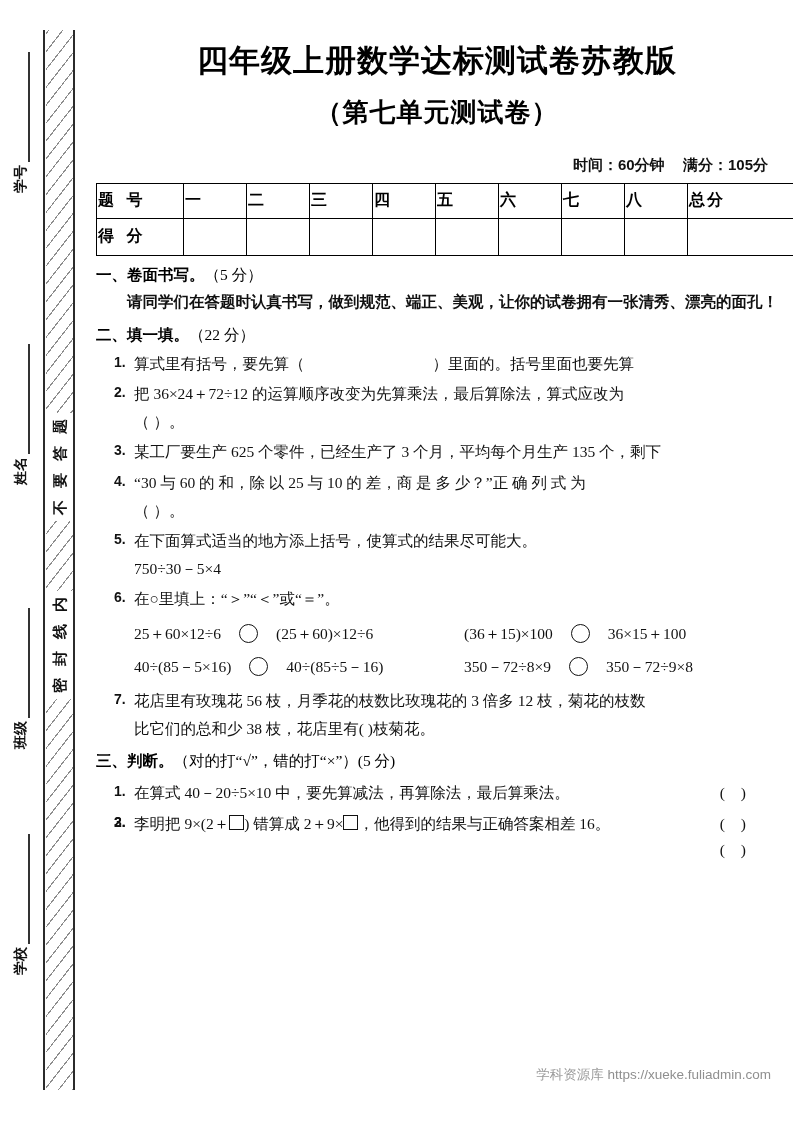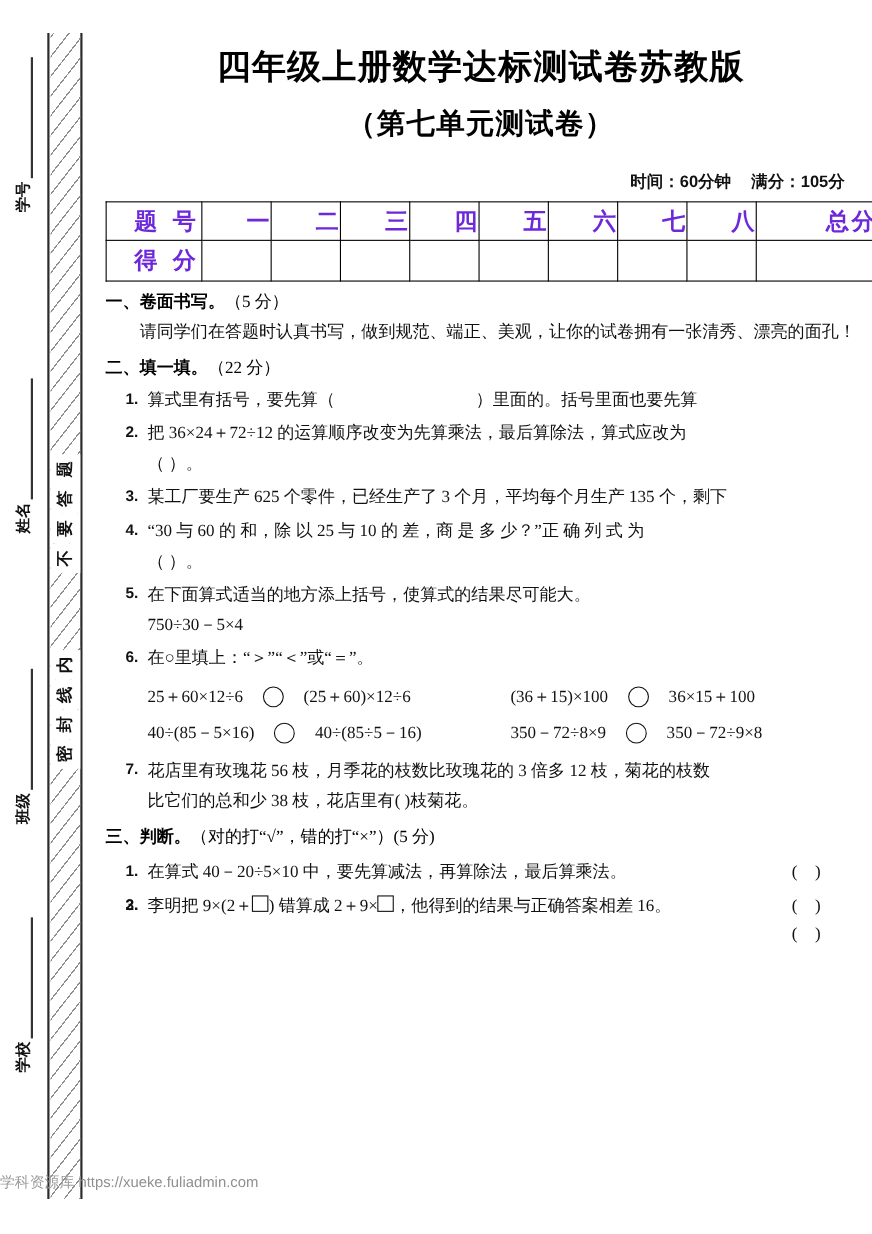--- a/index.html
+++ b/index.html
@@ -128,26 +128,26 @@
   
   #score-table {
     margin-top: 8px;
     width: 672px;
     border-collapse: collapse;
     table-layout: fixed;
   }
   #score-table td {
     border: 1px solid #000;
     height: 32px;
-    text-align: right;
+    text-align: left;
     vertical-align: middle;
     font-family: "Liberation Sans", "DejaVu Sans", sans-serif;
-    font-size: 21px;
-    font-weight: 700;
-    color: #6d28d9;
+    font-size: 16px;
+    font-weight: 700;
+    color: #000000;
   }
   #score-table td.rowhead { width: 84px; letter-spacing: 4px; }
   #score-table td.numcol  { width: 60px; }
   #score-table td.totalcol{ width: 108px; letter-spacing: 2px; }
   #score-table tr.blank td { height: 34px; }
 
   
   #paper-body {
     font-size: 15.5px;
     line-height: 1.62;
@@ -161,20 +161,21 @@
     color: #000;
   }
   .sec-head .pts {
     font-family: "Liberation Serif", "DejaVu Serif", serif;
     font-weight: 400;
   }
   .para {
     text-indent: 2em;
     margin-top: 2px;
     line-height: 1.72;
+    font-weight: bold;
   }
   .q {
     position: relative;
     padding-left: 22px;
     margin-top: 3px;
     line-height: 1.78;
   }
   .q > .qno {
     position: absolute;
     left: 2px;
@@ -228,21 +229,21 @@
     border: 1.3px solid #111;
     vertical-align: -1px;
   }
 
   
   #footer {
     position: absolute;
     left: 0;
     top: 1066px;
     width: 771px;
-    text-align: left;
+    text-align: right;
     font-family: "Liberation Sans", "DejaVu Sans", sans-serif;
     font-size: 13.5px;
     color: #9a9a9a;
   }
   #footer .src { color: #8f8f8f; }
 </style>
 </head>
 <body>
 
 <div id="seal-sidebar">

